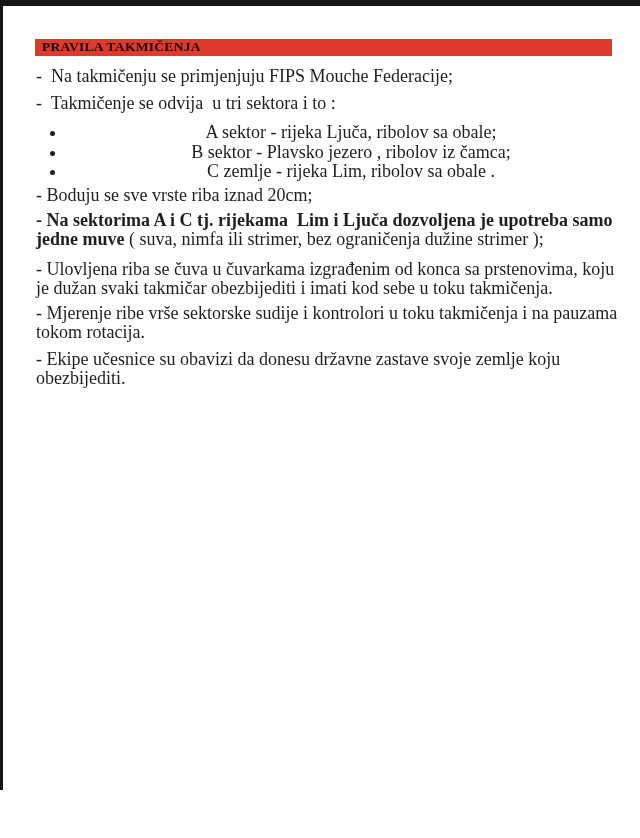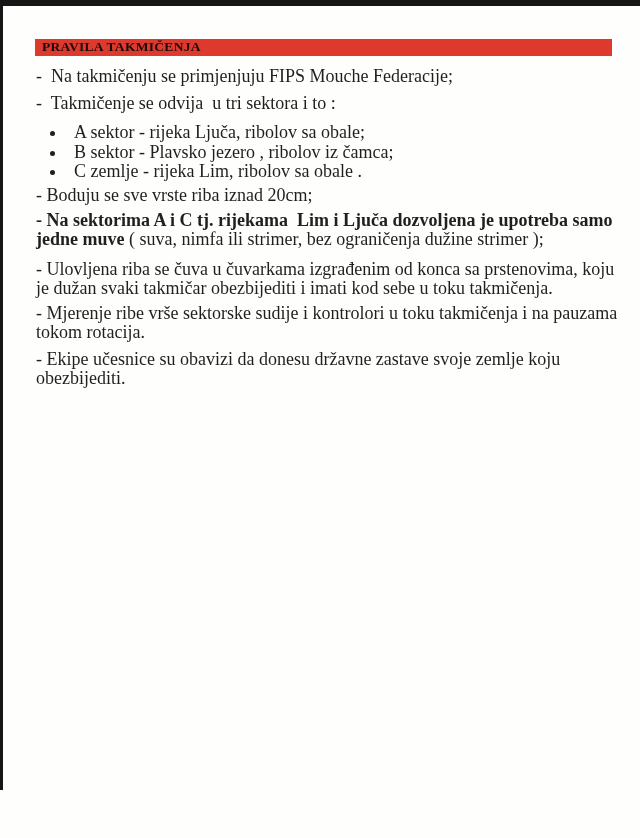--- a/index.html
+++ b/index.html
@@ -71,20 +71,21 @@
     font-family: Liberation Serif, serif;
   }
   ul.doc-list {
     margin: 0;
     padding-left: 31px;
     line-height: 19.5px;
     list-style: disc;
   }
   ul.doc-list li {
     padding-left: 7px;
+    text-align: center;
   }
   
   .doc-body > *:nth-child(1) { margin-top: 11px; }
   .doc-body > *:nth-child(2) { margin-top: 8px; }
   .doc-body > *:nth-child(3) { margin-top: 10px; }
   .doc-body > *:nth-child(4) { margin-top: 4px; }
   .doc-body > *:nth-child(5) { margin-top: 6px; }
   .doc-body > *:nth-child(6) { margin-top: 11px; }
   .doc-body > *:nth-child(7) { margin-top: 6px; }
   .doc-body > *:nth-child(8) { margin-top: 8px; }

